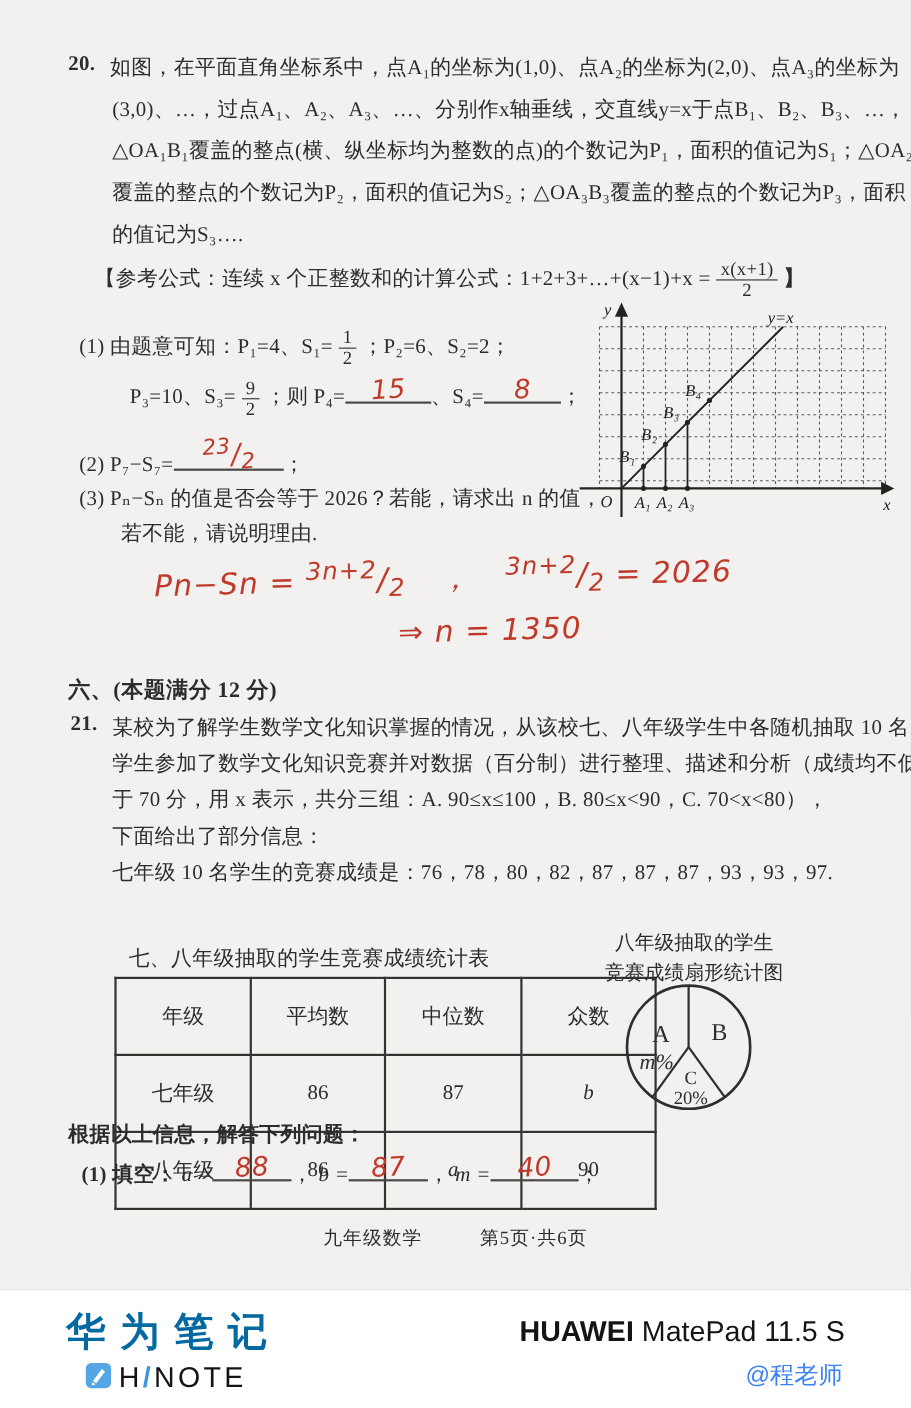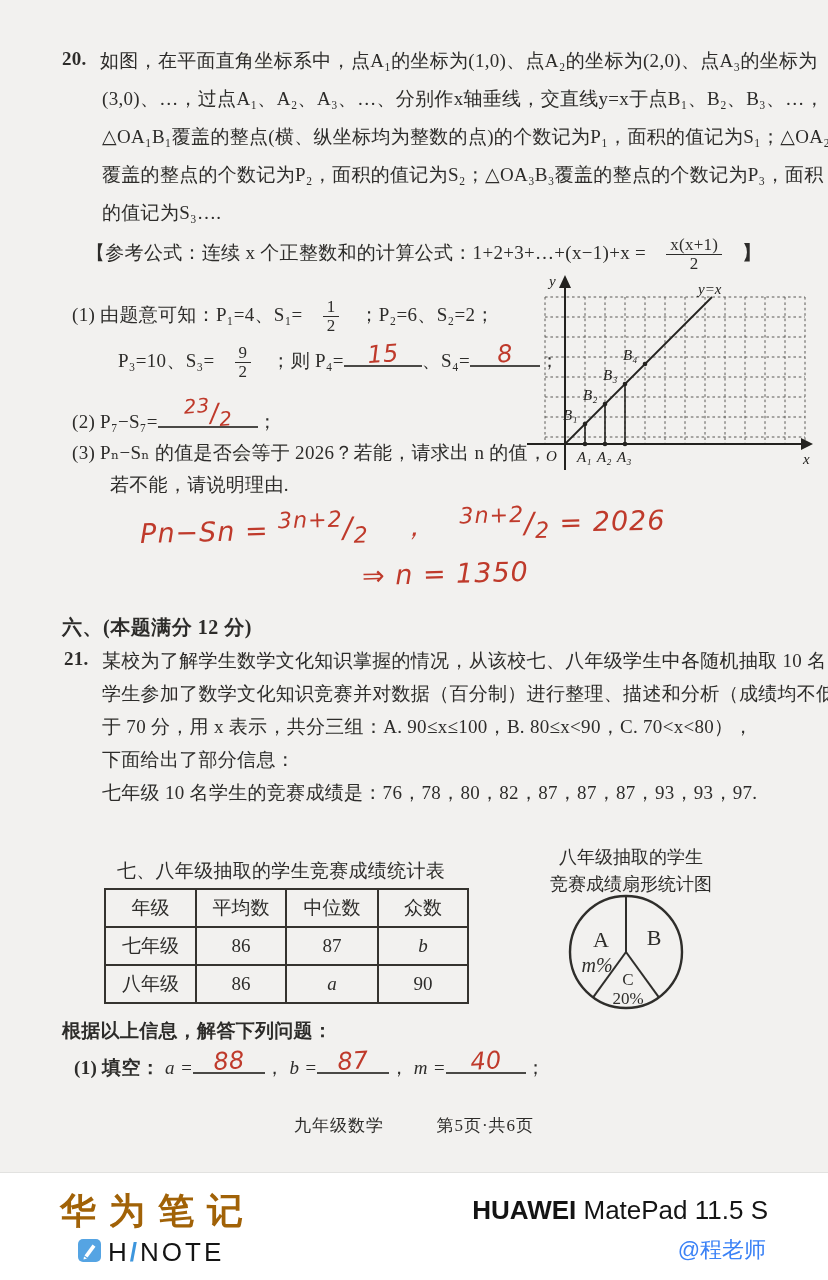--- a/index.html
+++ b/index.html
@@ -3,35 +3,35 @@
 <meta charset="utf-8">
 <style>
   html,body{margin:0;padding:0;}
   body{width:828px;height:1280px;background:#e9e9e7;}
   .screen{position:relative;width:828px;height:1280px;background:#f2f1ef;overflow:hidden;
           font-family:"Liberation Serif","DejaVu Serif","DejaVu Sans",serif;color:#2d2c2a;}
   .abs{position:absolute;white-space:nowrap;}
   .t19{font-size:19px;letter-spacing:0.3px;}
   .t20b{font-size:20px;font-weight:bold;letter-spacing:0.5px;}
   
-  .frac{display:inline-block;vertical-align:middle;text-align:center;line-height:1.05;font-size:17px;margin:0 20px;}
+  .frac{display:inline-block;vertical-align:middle;text-align:center;line-height:1.05;font-size:17px;margin:0 5px;}
   .frac .num{display:block;border-bottom:1.5px solid #2d2c2a;padding:0 4px;}
   .frac .den{display:block;}
   
   .blank{display:inline-block;position:relative;border-bottom:2px solid #4a4946;vertical-align:baseline;height:20px;}
   .blank .hw{position:absolute;left:0;right:0;bottom:-3px;text-align:center;
              font-family:"DejaVu Sans",sans-serif;font-style:italic;color:#bf3a2b;font-size:24px;transform:rotate(-4deg);}
   
   .hnum{font-size:0.82em;vertical-align:0.5em;}
   .hden{font-size:0.82em;vertical-align:-0.25em;}
   .hslash{font-size:1.05em;}
   .redwork{font-family:"DejaVu Sans",sans-serif;font-style:italic;color:#bf3a2b;font-size:27px;letter-spacing:1px;transform:rotate(-1.5deg);}
   
   table.stats{border-collapse:collapse;}
-  table.stats td{border:2px solid #35332f;text-align:center;font-size:19px;padding:0;height:36px;}
+  table.stats td{border:2px solid #35332f;text-align:center;font-size:19px;padding:16px;height:36px;}
   table.stats td.c0{width:89px;} table.stats td.c1{width:88px;} table.stats td.c2{width:90px;} table.stats td.c3{width:88px;}
   .mvar{font-style:italic;font-family:"Liberation Serif",serif;}
   
   .brandbar{position:absolute;left:0;top:1172px;width:828px;height:108px;background:#ffffff;border-top:1px solid #e2e2e0;}
   .sans{font-family:"Liberation Sans","DejaVu Sans",sans-serif;}
   .peniconbox{position:absolute;left:78px;top:1239px;width:23px;height:23px;background:#55a4e3;border-radius:5px;}
   .pagefoot{font-size:17px;letter-spacing:1px;}
 </style>
 </head>
 <body>
@@ -192,21 +192,21 @@
     <span class="mvar">m =</span><span class="blank" style="width:80px;"><span class="hw">40</span></span><span>；</span>
   </div>
 
   <div class="abs pagefoot" style="left:0;top:1114px;width:828px;text-align:center;">
     <span>九年级数学</span>
     <span style="display:inline-block;width:42px;"></span>
     <span>第5页·共6页</span>
   </div>
 
   <div class="brandbar">
-    <div class="abs sans" style="left:60px;top:14px;font-size:36px;font-weight:bold;letter-spacing:13px;color:#a16207;">华为笔记</div>
+    <div class="abs sans" style="left:60px;top:14px;font-size:36px;font-weight:bold;letter-spacing:13px;color:#0369a1;">华为笔记</div>
     <div class="abs sans" style="left:108px;top:64px;font-size:26px;letter-spacing:3px;color:#141414;">
       <span>H</span><span style="color:#3d96dd;font-weight:bold;">/</span><span>NOTE</span>
     </div>
     <div class="abs sans" style="right:60px;top:22px;font-size:26px;color:#141414;">
       <span style="font-weight:bold;">HUAWEI</span><span> MatePad 11.5 S</span>
     </div>
     <div class="abs sans" style="right:62px;top:62px;font-size:22px;color:#3b82f6;">@程老师</div>
   </div>
   <div class="peniconbox">
     <svg width="23" height="23" viewBox="0 0 23 23">

